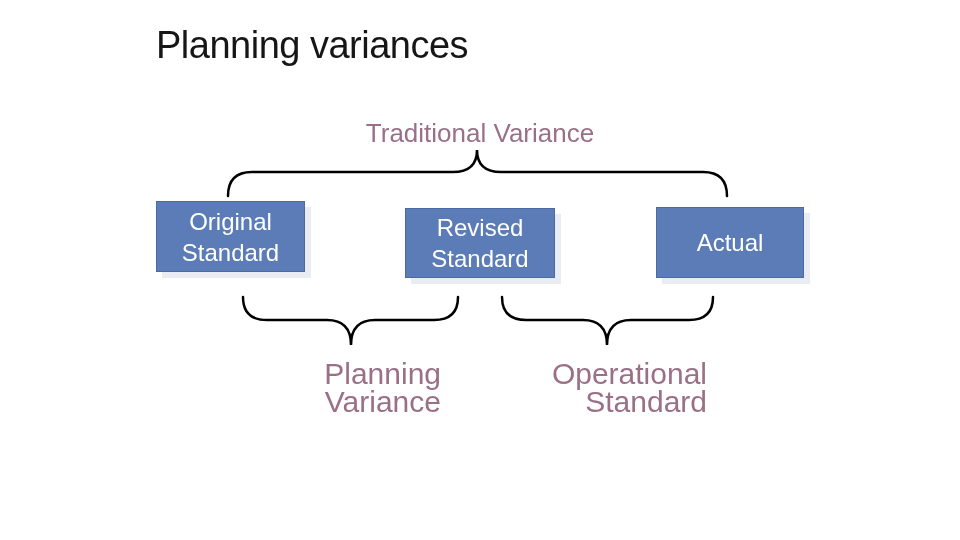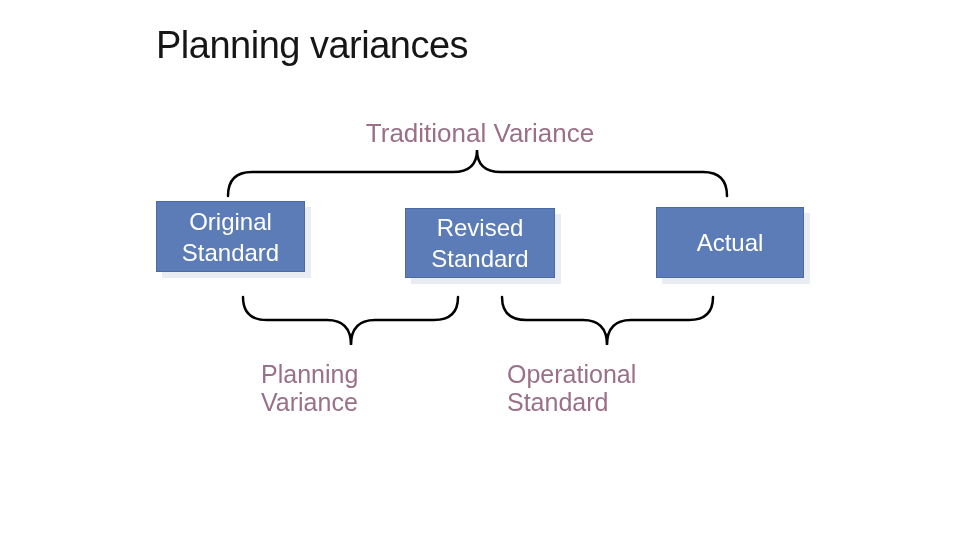--- a/index.html
+++ b/index.html
@@ -59,22 +59,22 @@
     font-size: 24px;
     line-height: 31px;
     white-space: pre-line;
   }
   .box-original { left: 156px; top: 201px; width: 149px; height: 71px; }
   .box-revised  { left: 405px; top: 208px; width: 150px; height: 70px; justify-content: center; }
   .box-actual   { left: 656px; top: 207px; width: 148px; height: 71px; }
   .bottom-label {
     position: absolute;
     top: 360px;
-    text-align: left;
-    font-size: 25px;
+    text-align: right;
+    font-size: 30px;
     line-height: 28px;
     color: var(--accent-text, #9a7088);
     white-space: pre-line;
   }
   .bottom-label.planning    { left: 261px; width: 180px; }
   .bottom-label.operational { left: 507px; width: 200px; }
 </style>
 </head>
 <body>
 

